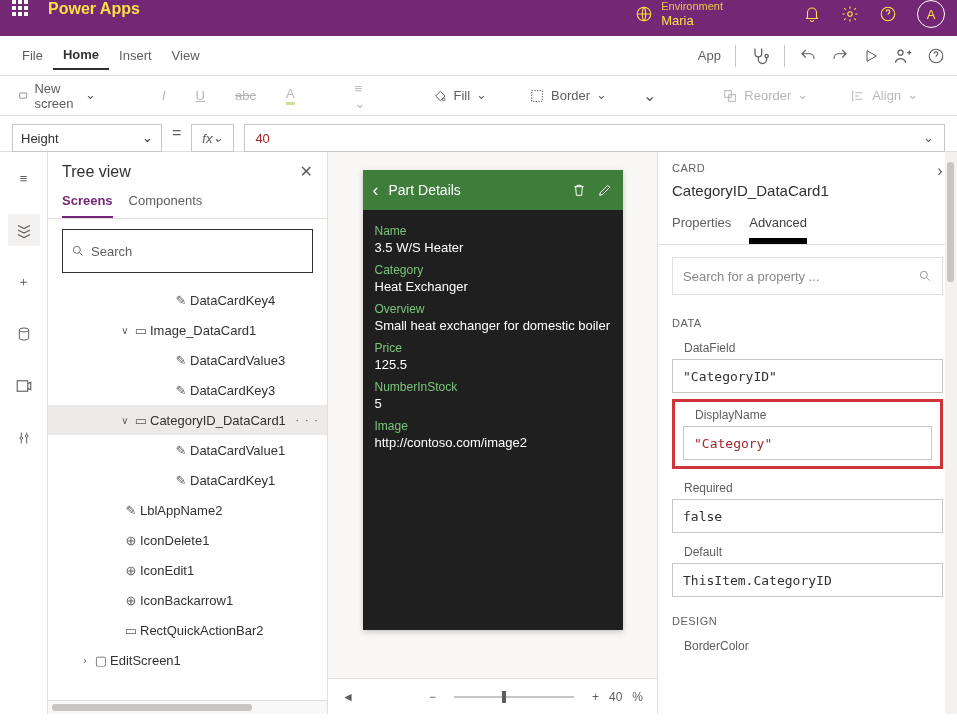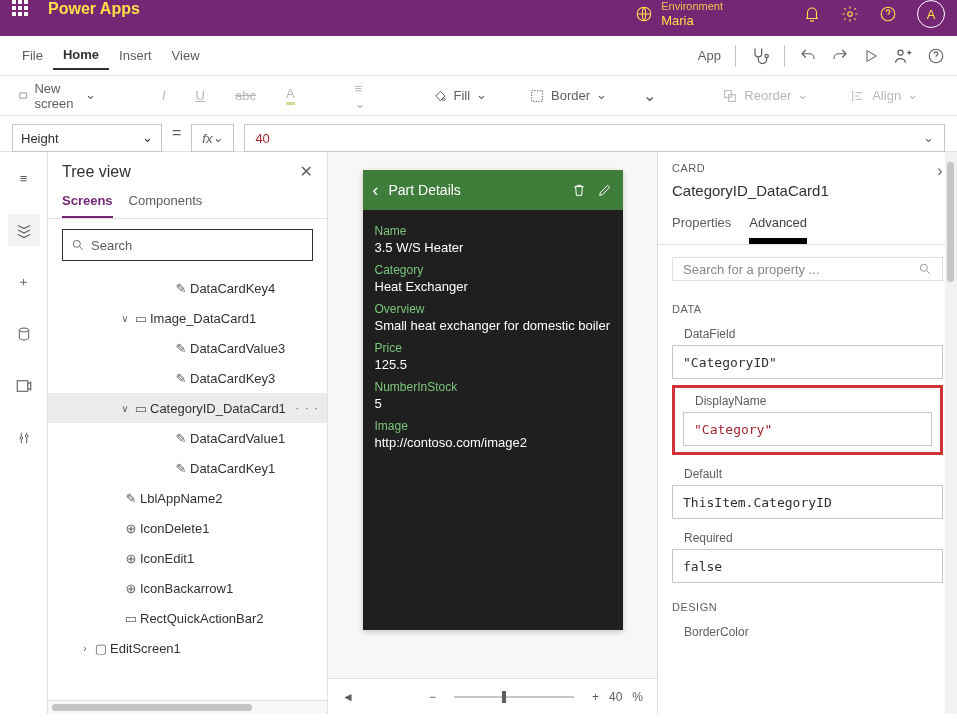--- a/index.html
+++ b/index.html
@@ -33,21 +33,21 @@
 .main{display:flex;height:562px}
 .rail{width:48px;border-right:1px solid #e1dfdd;display:flex;flex-direction:column;align-items:center;padding-top:10px;gap:20px;color:#605e5c}
 .rail .ri{width:32px;height:32px;display:flex;align-items:center;justify-content:center;cursor:pointer}
 .rail .ri.active{background:#f3f2f1}
 .tree{width:280px;border-right:1px solid #e1dfdd;display:flex;flex-direction:column;position:relative}
 .tree-head{display:flex;align-items:center;justify-content:space-between;padding:10px 14px 4px}
 .tree-title{font-size:16px}
 .tree-tabs{display:flex;gap:16px;padding:0 14px;border-bottom:1px solid #e1dfdd}
 .tree-tab{padding:8px 0;font-size:13px;color:#605e5c;cursor:pointer}
 .tree-tab.active{color:#742774;border-bottom:2px solid #742774;font-weight:700}
-.search{margin:10px 14px;height:32px;border:1px solid #323130;display:flex;align-items:center;padding:0 8px;gap:6px;color:#605e5c}
+.search{margin:10px 14px;height:44px;border:1px solid #323130;display:flex;align-items:center;padding:0 8px;gap:6px;color:#605e5c}
 .tree-body{flex:1;overflow:hidden;padding:2px 0}
 .node{display:flex;align-items:center;height:30px;padding-right:8px;cursor:pointer;font-size:13px;white-space:nowrap}
 .node.selected{background:#edebe9}
 .node .chev{width:14px;text-align:center;color:#605e5c;font-size:10px}
 .node .ic{width:18px;text-align:center;color:#605e5c}
 .node .more{margin-left:auto;color:#605e5c;letter-spacing:1px;font-size:12px}
 .tree-scroll-h{height:14px;border-top:1px solid #e1dfdd;background:#f8f8f8;position:relative}
 .tree-scroll-h .thumb{position:absolute;left:4px;top:3px;height:7px;width:200px;background:#c8c6c4;border-radius:3px}
 .canvas{flex:1;background:#f8f7f6;display:flex;flex-direction:column;position:relative;overflow:hidden}
 .canvas-inner{flex:1;display:flex;justify-content:center;padding:18px 10px;overflow:hidden}
@@ -59,21 +59,21 @@
 .fld-val{color:#fff;font-size:13px}
 .canvas-bottom{height:36px;display:flex;align-items:center;padding:0 14px;gap:10px;border-top:1px solid #e1dfdd;background:#fff;color:#605e5c;font-size:12px}
 .zoom-track{width:120px;height:2px;background:#c8c6c4;position:relative;margin:0 8px}
 .zoom-thumb{position:absolute;left:40%;top:-5px;width:4px;height:12px;background:#605e5c}
 .panel{width:300px;border-left:1px solid #e1dfdd;display:flex;flex-direction:column;position:relative}
 .panel-head{padding:10px 14px 2px;display:flex;justify-content:space-between;color:#605e5c;font-size:11px;letter-spacing:.5px}
 .panel-sub{padding:0 14px 8px;font-size:15px}
 .panel-tabs{display:flex;gap:18px;padding:0 14px;border-bottom:1px solid #e1dfdd}
 .panel-tab{padding:8px 0;font-size:13px;color:#605e5c;cursor:pointer}
 .panel-tab.active{color:#404040;border-bottom:6px solid #000000;font-weight:400}
-.panel-search{margin:12px 14px;height:24px;border:1px solid #e1dfdd;display:flex;align-items:center;justify-content:space-between;padding:0 10px;color:#8a8886;font-size:13px}
+.panel-search{margin:12px 14px;height:38px;border:1px solid #e1dfdd;display:flex;align-items:center;justify-content:space-between;padding:0 10px;color:#8a8886;font-size:13px}
 .panel-body{flex:1;overflow:hidden;padding:0 14px 12px}
 .grp-head{font-size:11px;color:#605e5c;letter-spacing:.5px;margin:10px 0 10px}
 .prop-label{font-size:12px;color:#605e5c;margin:12px 12px 4px}
 .prop-input{height:34px;border:1px solid #c8c6c4;padding:0 10px;display:flex;align-items:center;font-family:Consolas,monospace;font-size:13px;color:#323130}
 .highlight{border:3px solid #d13438;padding:6px 8px;margin-top:6px}
 .highlight .prop-label{margin-top:0}
 .highlight .prop-input{color:#a4262c}
 .panel-scroll{position:absolute;right:0;top:0;bottom:0;width:12px;background:#f3f2f1}
 .panel-scroll .thumb{position:absolute;top:10px;left:2px;width:7px;height:120px;background:#c8c6c4;border-radius:3px}
 svg{stroke:currentColor;fill:none;stroke-width:1.5}
@@ -417,25 +417,25 @@
       <div id="props-list">
           <div>
             <div class="prop-label">DataField</div>
             <div class="prop-input">"CategoryID"</div>
           </div>
           <div class="highlight">
             <div class="prop-label">DisplayName</div>
             <div class="prop-input">"Category"</div>
           </div>
           <div>
+            <div class="prop-label">Required</div>
+            <div class="prop-input">false</div>
+          </div>
+          <div>
             <div class="prop-label">Default</div>
             <div class="prop-input">ThisItem.CategoryID</div>
           </div>
-          <div>
-            <div class="prop-label">Required</div>
-            <div class="prop-input">false</div>
-          </div>
         </div>
       <div class="grp-head" style="margin-top:18px">DESIGN</div>
       <div class="prop-label">BorderColor</div>
     </div>
   </div>
 </div>
 
 </body></html>

